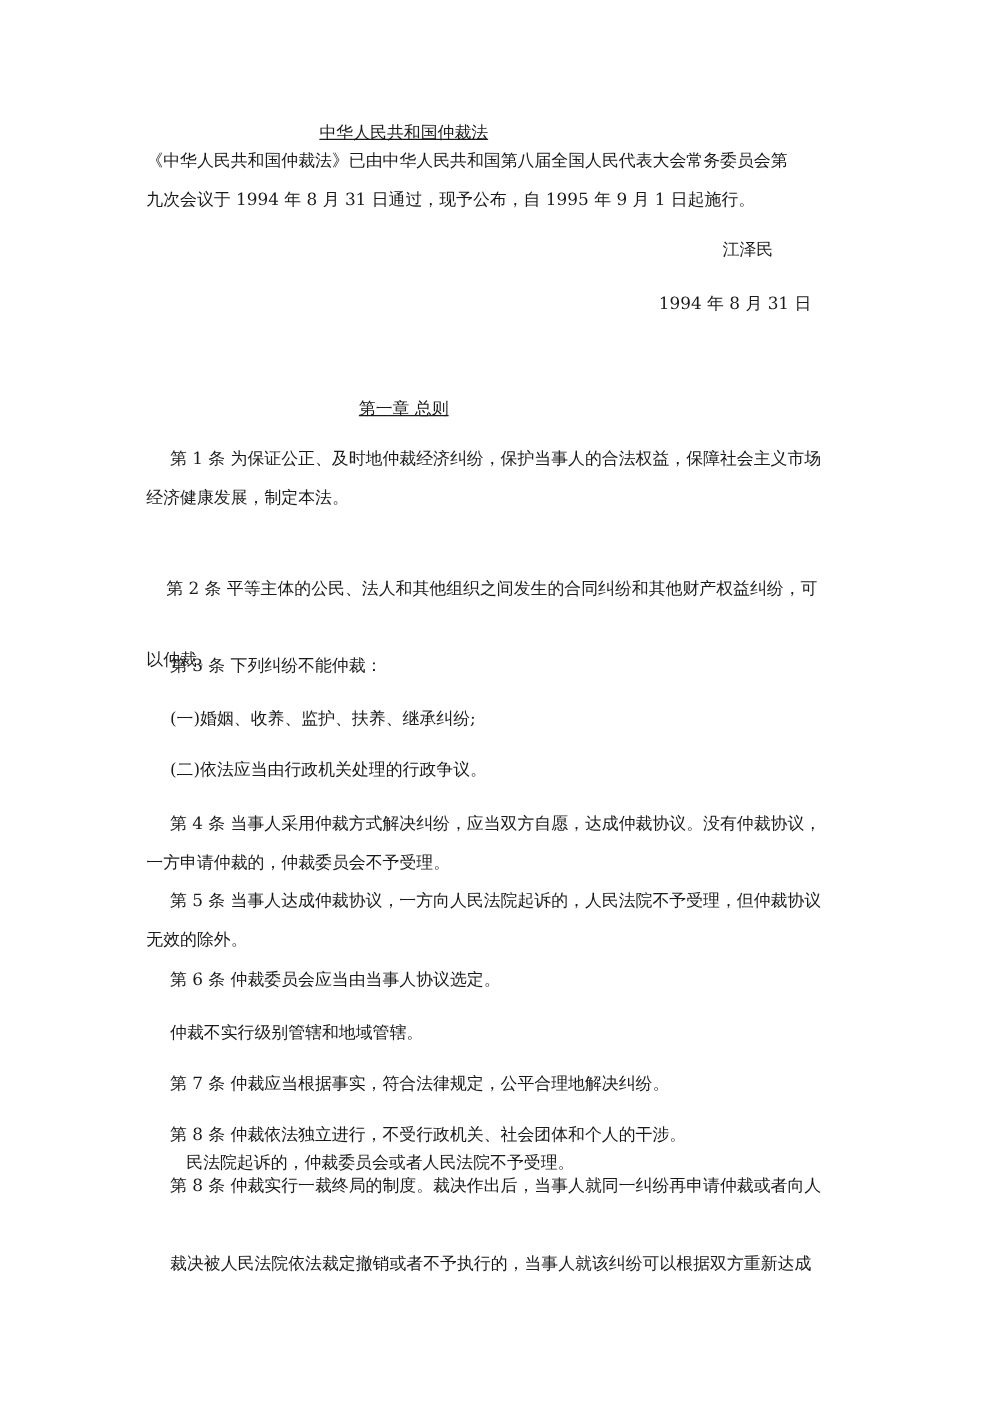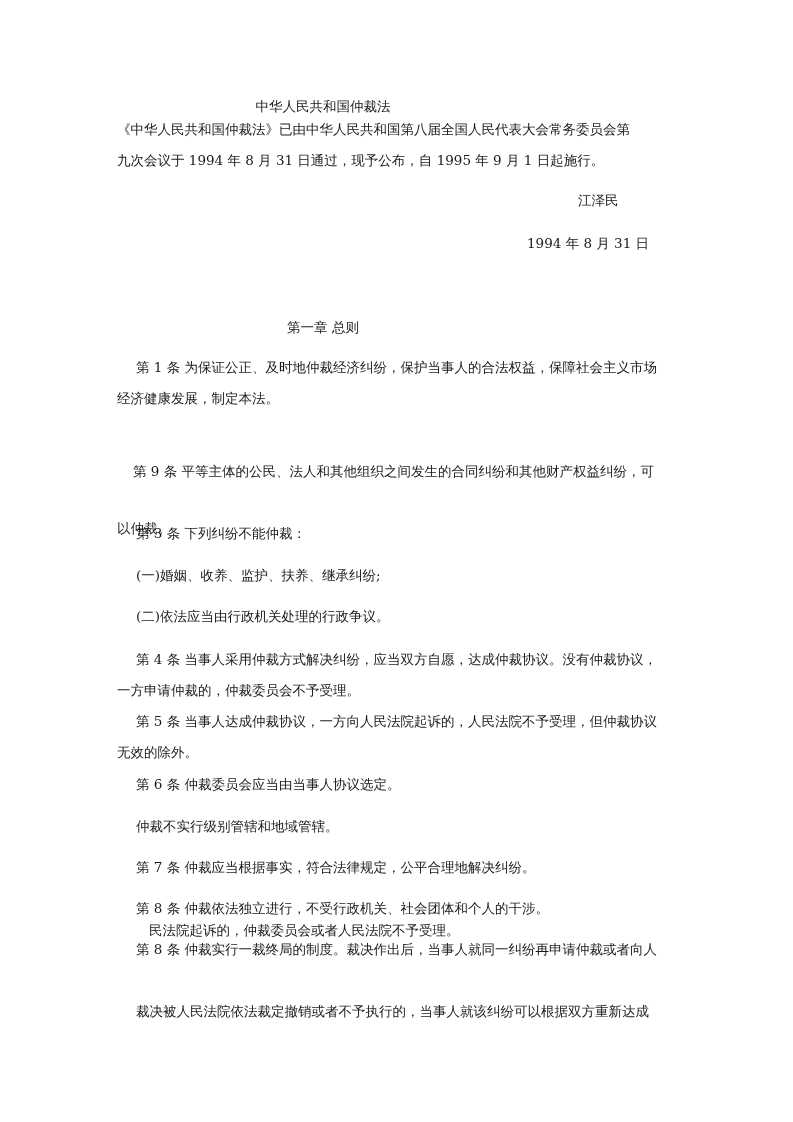--- a/index.html
+++ b/index.html
@@ -2,37 +2,37 @@
 <html><head>
   <meta charset="utf-8">
   <style>
     html, body { margin: 0; padding: 0; background: #ffffff; }
     body {
       width: 793px; height: 1122px; position: relative; overflow: hidden;
       font-family: "DejaVu Serif", "Liberation Serif", serif;
       color: #1a1a1a; font-size: 13.5px;
     }
     .line { position: absolute; white-space: nowrap; line-height: 18px; }
-    .center { left: 0; width: 646px; text-align: center; }
+    .center { left: 0; width: 646px; text-align: center; text-decoration: underline; }
   </style>
 </head>
 <body>
 
 <div>
   <div class="line center" style="top:97px;">中华人民共和国仲裁法</div>
   <div class="line" style="top:120px; left:117px;">《中华人民共和国仲裁法》已由中华人民共和国第八届全国人民代表大会常务委员会第</div>
   <div class="line" style="top:151px; left:117px;">九次会议于 1994 年 8 月 31 日通过，现予公布，自 1995 年 9 月 1 日起施行。</div>
   <div class="line" style="top:191px; left:578px;">江泽民</div>
   <div class="line" style="top:234px; left:527px;">1994 年 8 月 31 日</div>
   <div class="line center" style="top:318px;">第一章 总则</div>
 
   <div class="line" style="top:358px; left:136px;">第 1 条  为保证公正、及时地仲裁经济纠纷，保护当事人的合法权益，保障社会主义市场</div>
   <div class="line" style="top:389px; left:117px;">经济健康发展，制定本法。</div>
 
-  <div class="line" style="top:462px; left:133px;">第 9 条  平等主体的公民、法人和其他组织之间发生的合同纠纷和其他财产权益纠纷，可</div>
+  <div class="line" style="top:462px; left:133px;">第 2 条  平等主体的公民、法人和其他组织之间发生的合同纠纷和其他财产权益纠纷，可</div>
   <div class="line" style="top:519px; left:117px;">以仲裁。</div>
 
   <div class="line" style="top:524px; left:136px;">第 3 条  下列纠纷不能仲裁：</div>
   <div class="line" style="top:566px; left:136px;">(一)婚姻、收养、监护、扶养、继承纠纷;</div>
   <div class="line" style="top:607px; left:136px;text-align:center;">(二)依法应当由行政机关处理的行政争议。</div>
 
   <div class="line" style="top:650px; left:136px;">第 4 条  当事人采用仲裁方式解决纠纷，应当双方自愿，达成仲裁协议。没有仲裁协议，</div>
   <div class="line" style="top:681px; left:117px;">一方申请仲裁的，仲裁委员会不予受理。</div>
 
   <div class="line" style="top:712px; left:136px;">第 5 条  当事人达成仲裁协议，一方向人民法院起诉的，人民法院不予受理，但仲裁协议</div>

